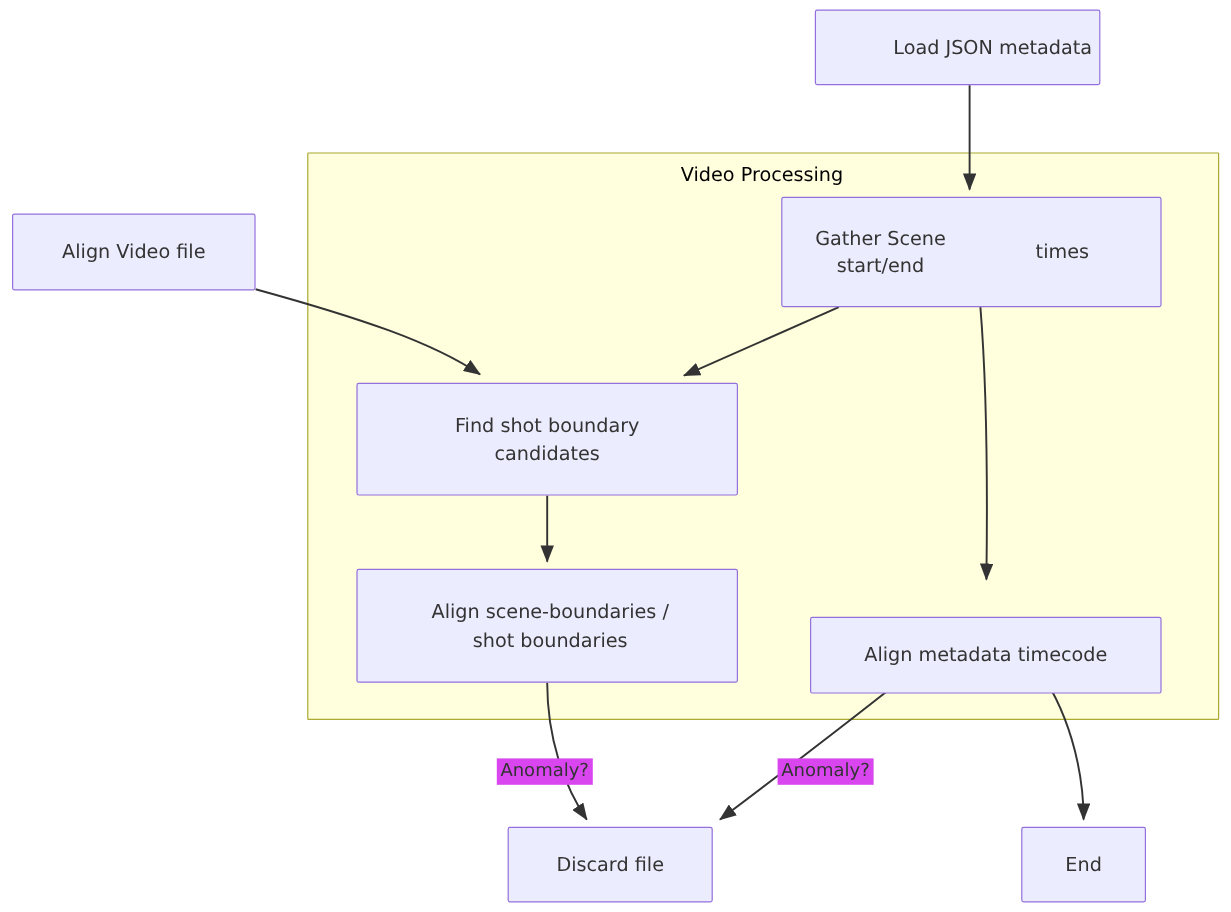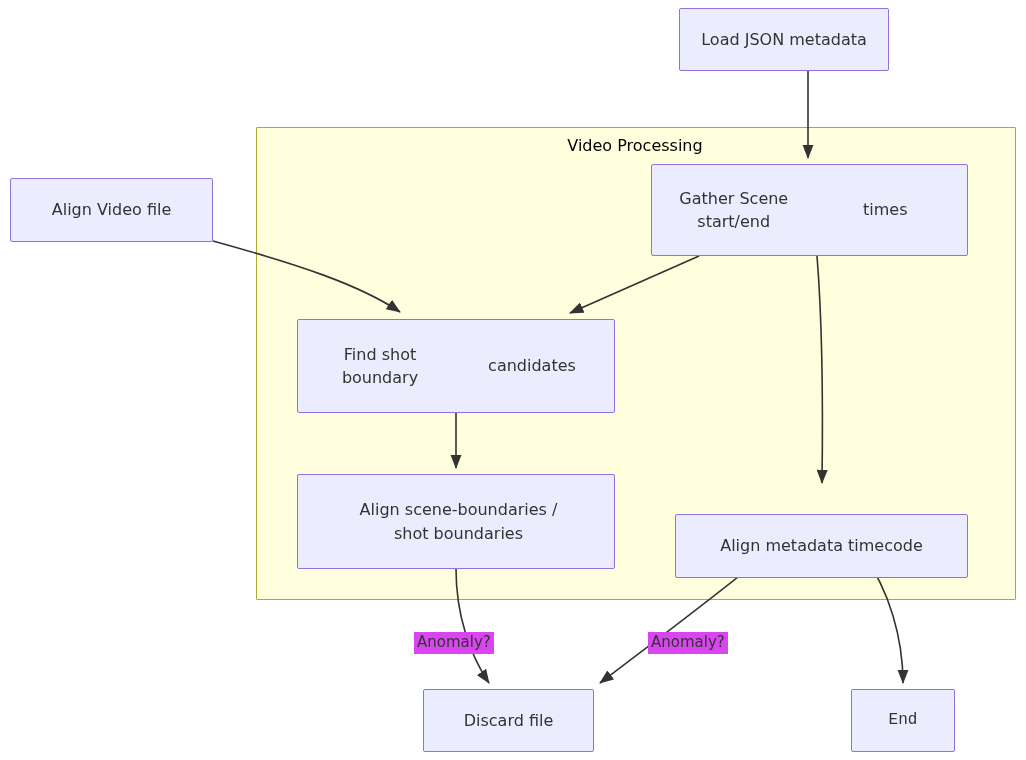--- a/index.html
+++ b/index.html
@@ -95,52 +95,52 @@
 
     <path d="M 456,413 L 456,468" fill="none" stroke="#333333" stroke-width="1.6" marker-end="url(#arrowhead)"></path>
 
     <path d="M 456,569 C 456,615 470,655 489,683" fill="none" stroke="#333333" stroke-width="1.6" marker-end="url(#arrowhead)"></path>
 
     <path d="M 768,553 C 735,580 690,615 600,683" fill="none" stroke="#333333" stroke-width="1.6" marker-end="url(#arrowhead)"></path>
 
     <path d="M 862,553 C 890,590 903,640 903,683" fill="none" stroke="#333333" stroke-width="1.6" marker-end="url(#arrowhead)"></path>
   </svg>
 
-  <div class="node" style="left:679px; top:8px; width:210px; height:63px;">
+  <div class="node" style="left:679px; top:8px; width:238px; height:63px;text-align:right;">
     <span>Load JSON metadata</span>
   </div>
 
   <div class="node" style="left:10px; top:178px; width:203px; height:64px;">
     <span>Align Video file</span>
   </div>
 
   <div class="node" style="left:651px; top:164px; width:317px; height:92px; flex-direction:row;">
     <span>Gather Scene start/end</span>
     <span>times</span>
   </div>
 
-  <div class="node" style="left:297px; top:319px; width:318px; height:94px; ">
+  <div class="node" style="left:297px; top:319px; width:318px; height:94px; flex-direction:column;">
     <span>Find shot boundary</span>
     <span>candidates</span>
   </div>
 
   <div class="node" style="left:297px; top:474px; width:318px; height:95px; flex-direction:column;padding-left:11px;">
     <span>Align scene-boundaries /</span>
     <span>shot boundaries</span>
   </div>
 
   <div class="node" style="left:675px; top:514px; width:293px; height:64px;">
     <span>Align metadata timecode</span>
   </div>
 
   <div class="node" style="left:423px; top:689px; width:171px; height:63px;">
     <span>Discard file</span>
   </div>
 
-  <div class="node" style="left:851px; top:689px; width:104px; height:63px;font-family:Liberation Mono, monospace;">
+  <div class="node" style="left:851px; top:689px; width:104px; height:63px;">
     <span>End</span>
   </div>
 
   <div class="edge-label" style="left:414px; top:632px;">Anomaly?</div>
 
   <div class="edge-label" style="left:648px; top:632px;">Anomaly?</div>
 
 </div>
 
 </body></html>

